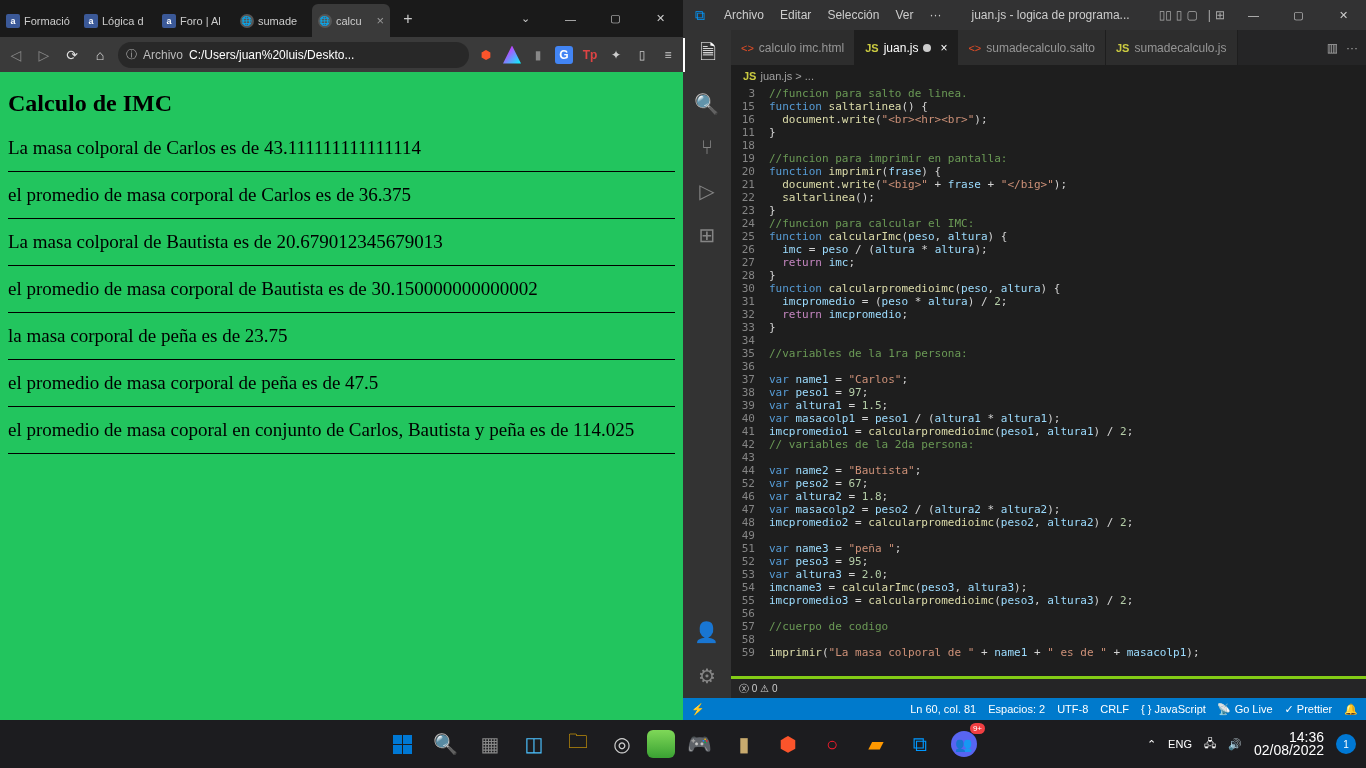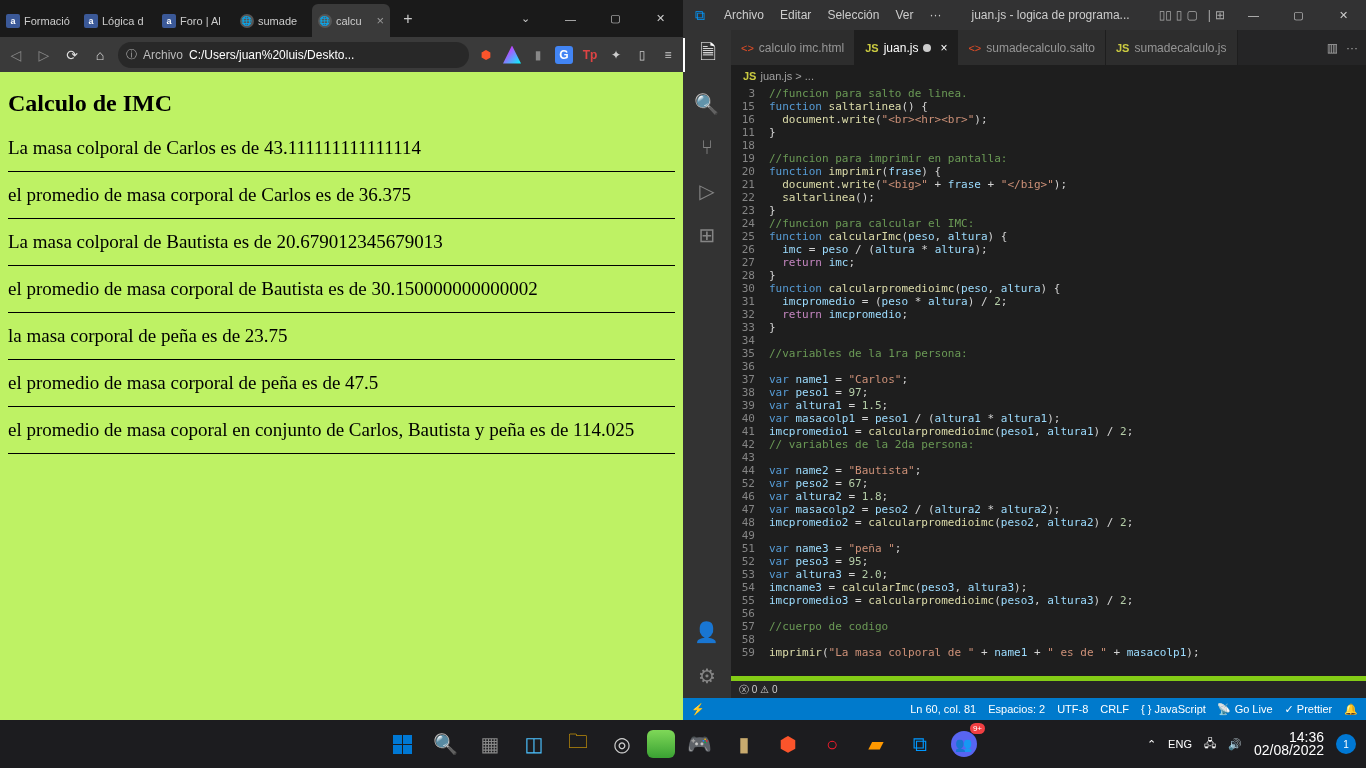--- a/index.html
+++ b/index.html
@@ -28,21 +28,21 @@
 .url-bar .pathtxt { color: #fff; overflow: hidden; white-space: nowrap; text-overflow: ellipsis; }
 .ext-icons { display: flex; gap: 8px; align-items: center; }
 .ext-icons div { width: 18px; height: 18px; display: flex; align-items: center; justify-content: center; font-size: 12px; }
 .brave-icon { color: #fb542b; }
 .tri-icon { background: linear-gradient(135deg,#ff00ff,#00ffff); clip-path: polygon(50% 0, 100% 100%, 0 100%); }
 .gt-icon { background: #4285f4; color: #fff; border-radius: 3px; font-size: 9px; font-weight: bold; }
 .tp-icon { color: #d44; font-size: 10px; font-weight: bold; }
 .puzzle-icon { color: #ccc; }
 .menu-icon { color: #ccc; }
 
-.browser-content { flex: 1; background: #bef264; padding: 8px; color: #000; font-family: "Times New Roman", serif; overflow: auto; }
+.browser-content { flex: 1; background: #22c55e; padding: 8px; color: #000; font-family: "Times New Roman", serif; overflow: auto; }
 .browser-content h2 { font-size: 24px; font-weight: bold; margin: 10px 0 14px 0; }
 .browser-content big { font-size: 19px; }
 .browser-content hr { border: none; border-top: 1px solid #000; margin: 0; }
 .browser-content .ln { padding: 6px 0; }
 
 
 .vscode { position: absolute; left: 683px; top: 0; width: 683px; height: 720px; background: #1e1e1e; display: flex; flex-direction: column; }
 .vsc-titlebar { height: 30px; background: #323233; display: flex; align-items: center; font-size: 12px; color: #ccc; }
 .vsc-logo { width: 34px; display: flex; justify-content: center; color: #0098ff; font-size: 14px; }
 .vsc-menu { display: flex; gap: 2px; }
@@ -77,21 +77,21 @@
 .tok-comment { color: #6a9955; text-align: center; }
 .tok-keyword { color: #569cd6; }
 .tok-func { color: #dcdcaa; }
 .tok-var { color: #9cdcfe; }
 .tok-string { color: #ce9178; }
 .tok-num { color: #b5cea8; }
 .tok-return { color: #c586c0; }
 
 .minimap { position: absolute; right: 0; top: 0; width: 18px; height: 100%; background: #1e1e1e; opacity: 0.6; }
 
-.vsc-bottombar { height: 22px; background: #252526; border-top: 5px solid #84cc16; display: flex; align-items: center; font-size: 10px; color: #ccc; padding: 0 8px; gap: 8px; }
+.vsc-bottombar { height: 22px; background: #252526; border-top: 3px solid #84cc16; display: flex; align-items: center; font-size: 10px; color: #ccc; padding: 0 8px; gap: 8px; }
 
 .vsc-statusbar { height: 22px; background: #007acc; display: flex; align-items: center; font-size: 11px; color: #fff; padding: 0 8px; gap: 12px; }
 .vsc-statusbar .right { margin-left: auto; display: flex; gap: 12px; }
 
 
 .taskbar { position: absolute; left: 0; bottom: 0; width: 1366px; height: 48px; background: #1c1c1f; display: flex; align-items: center; }
 .taskbar-center { position: absolute; left: 50%; transform: translateX(-50%); display: flex; gap: 6px; align-items: center; }
 .tb-icon { width: 38px; height: 38px; display: flex; align-items: center; justify-content: center; border-radius: 4px; font-size: 20px; }
 .taskbar-right { margin-left: auto; display: flex; align-items: center; gap: 12px; color: #fff; font-size: 11px; padding-right: 10px; }
 .tb-clock { text-align: right; font-size: 14px; line-height: 13px; }

